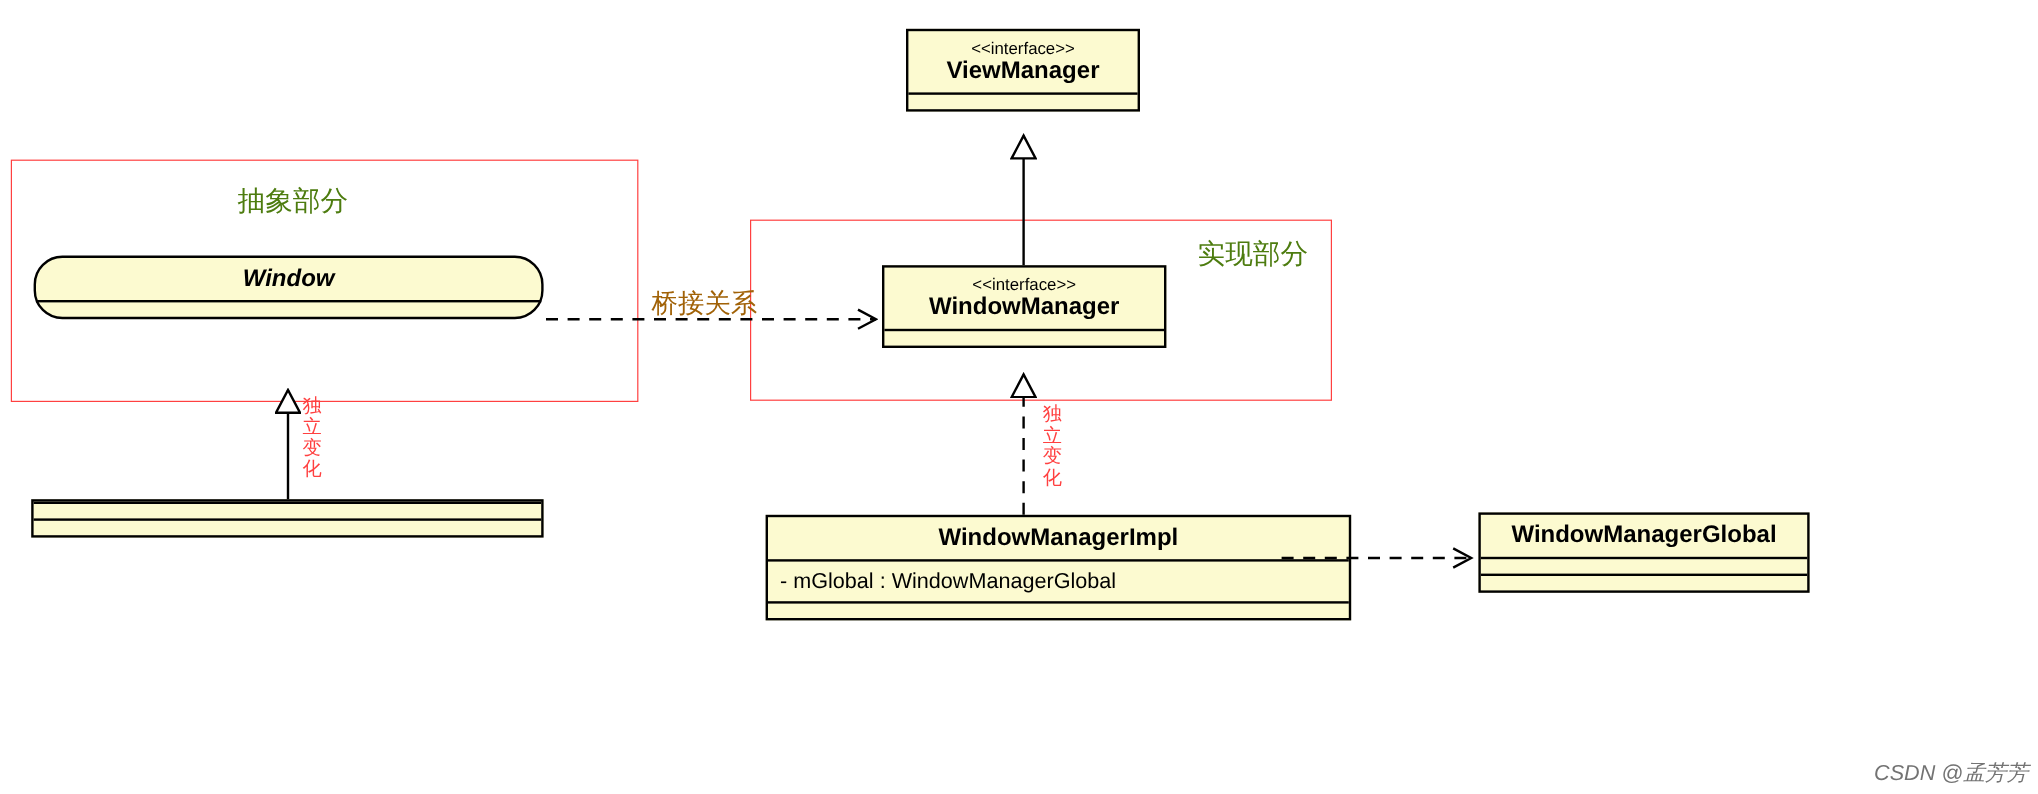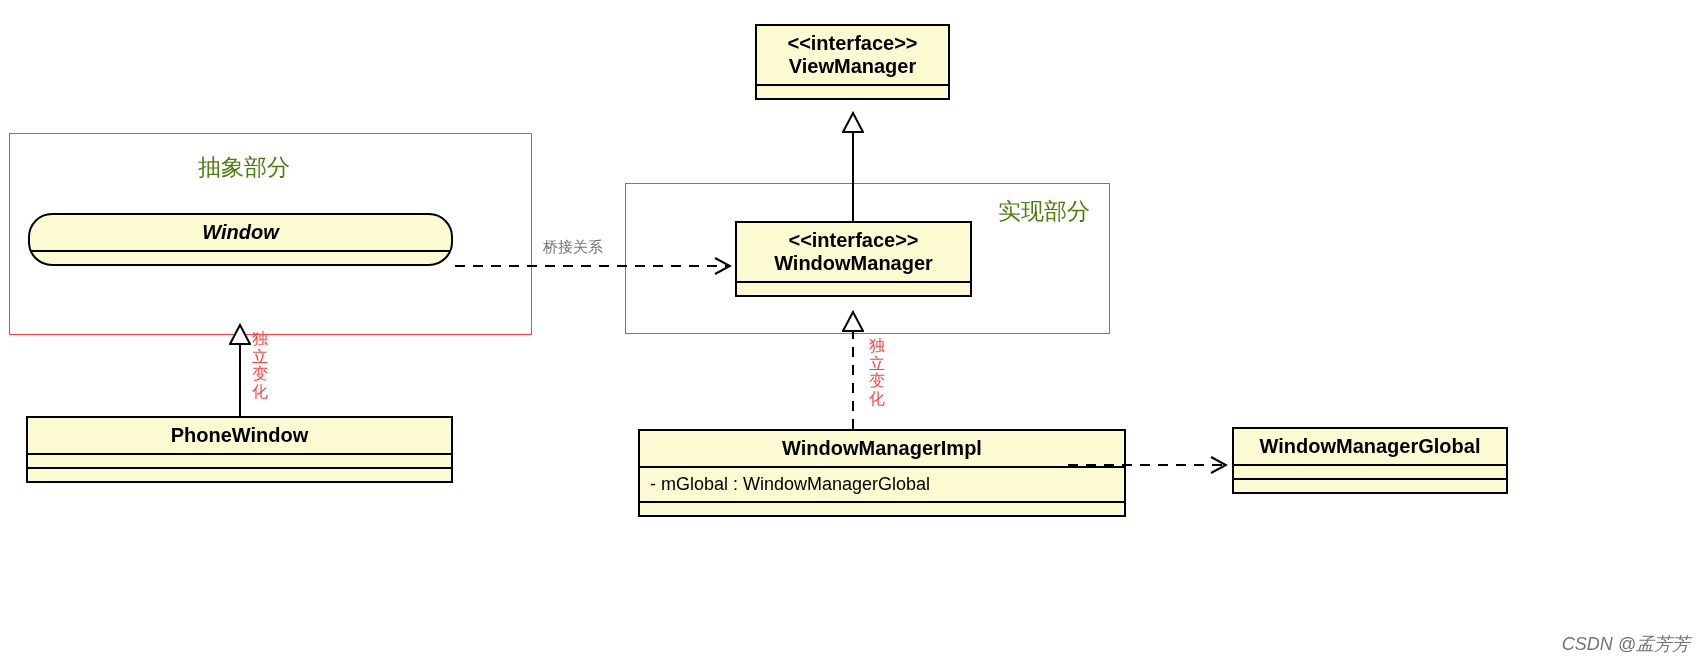--- a/index.html
+++ b/index.html
@@ -17,22 +17,22 @@
     border: 2px solid #000;
     box-sizing: border-box;
   }
   .uml-head {
     text-align: center;
     font-size: 20px;
     padding: 6px 10px;
     white-space: nowrap;
   }
   .uml-stereotype {
-    font-size: 20px;
-    font-weight: bold;
+    font-size: 14px;
+    font-weight: normal;
   }
   .uml-name {
     font-weight: bold;
   }
   .uml-name.italic {
     font-style: italic;
   }
   .uml-section {
     border-top: 2px solid #000;
     font-size: 18px;
@@ -47,22 +47,22 @@
     box-sizing: border-box;
   }
   .region-label {
     position: absolute;
     color: #4d7c0f;
     font-size: 23px;
     white-space: nowrap;
   }
   .rel-label {
     position: absolute;
-    color: #737373;
-    font-size: 15px;
+    color: #a16207;
+    font-size: 22px;
     white-space: nowrap;
   }
   .vert-label {
     position: absolute;
     color: #ff4040;
     font-size: 16px;
     line-height: 1.1;
     text-align: left;
   }
   .watermark {
@@ -108,23 +108,20 @@
 </div>
 
 <div class="uml-class" style="left:28px; top:213px; width:425px;border-radius:24px;">
   <div class="uml-head">
     <div class="uml-name italic">Window</div>
   </div>
   <div class="uml-section thin"></div>
 </div>
 
 <div class="uml-class" style="left:26px; top:416px; width:427px;">
-  <div class="uml-head">
-    <div class="uml-name">PhoneWindow</div>
-  </div>
   <div class="uml-section thin"></div>
   <div class="uml-section thin"></div>
 </div>
 
 <div class="uml-class" style="left:638px; top:429px; width:488px;">
   <div class="uml-head">
     <div class="uml-name">WindowManagerImpl</div>
   </div>
   <div class="uml-section">- mGlobal : WindowManagerGlobal</div>
   <div class="uml-section thin"></div>

